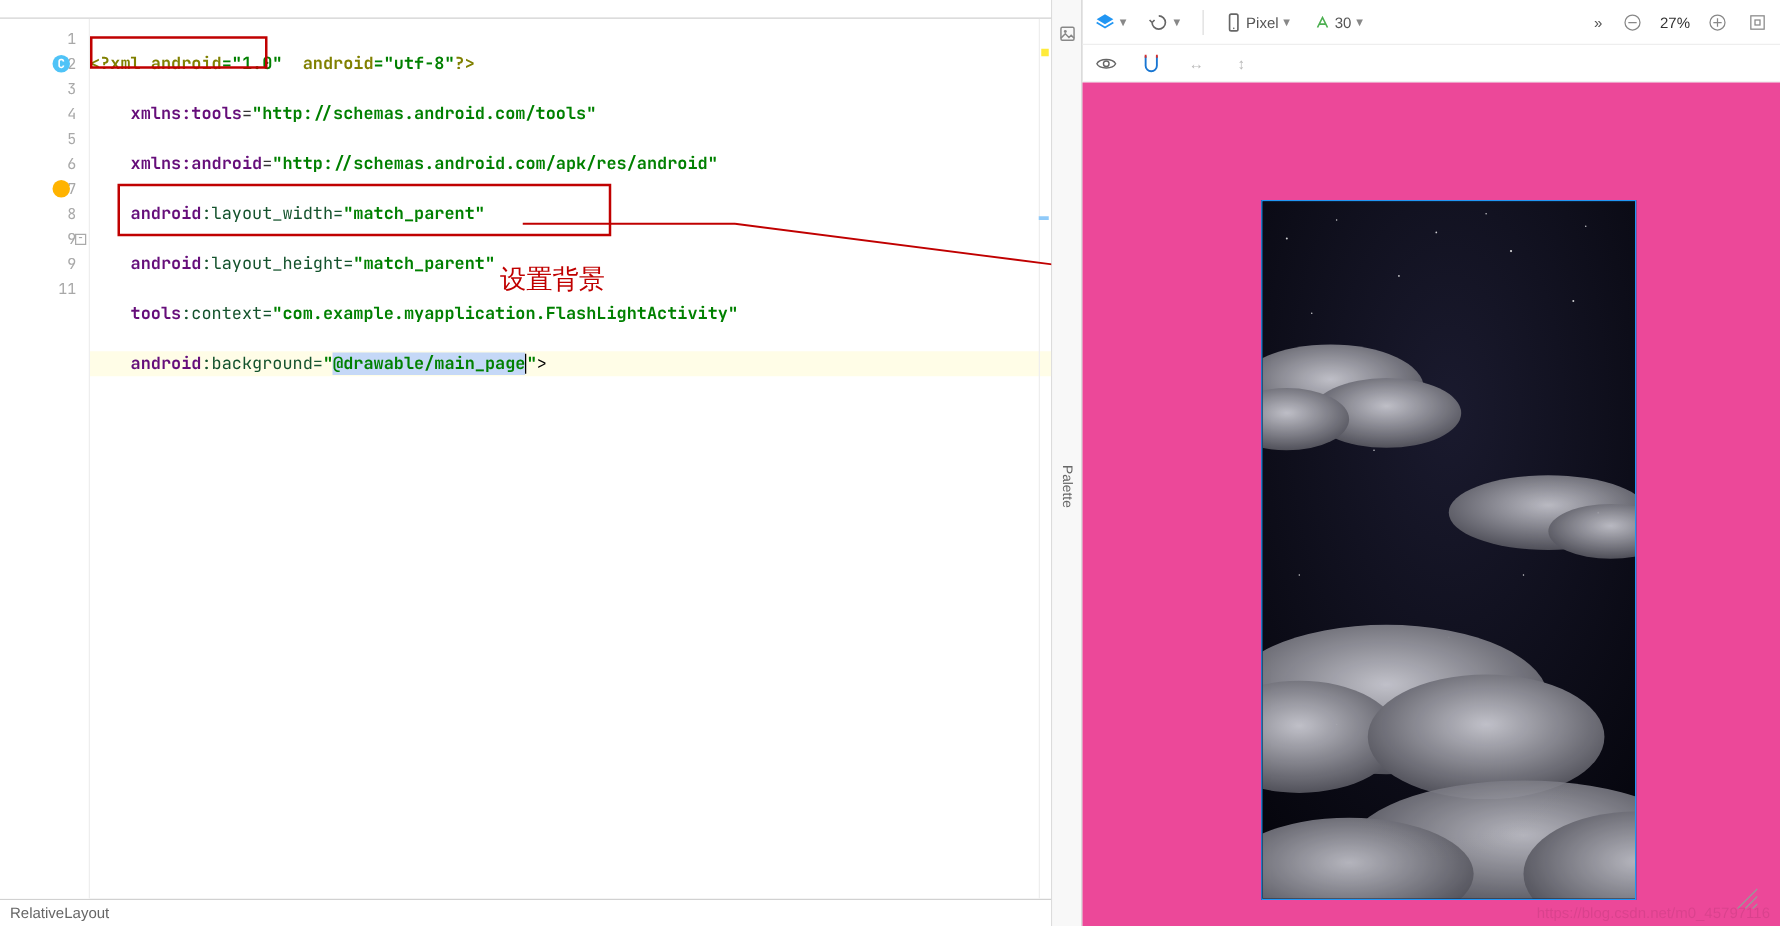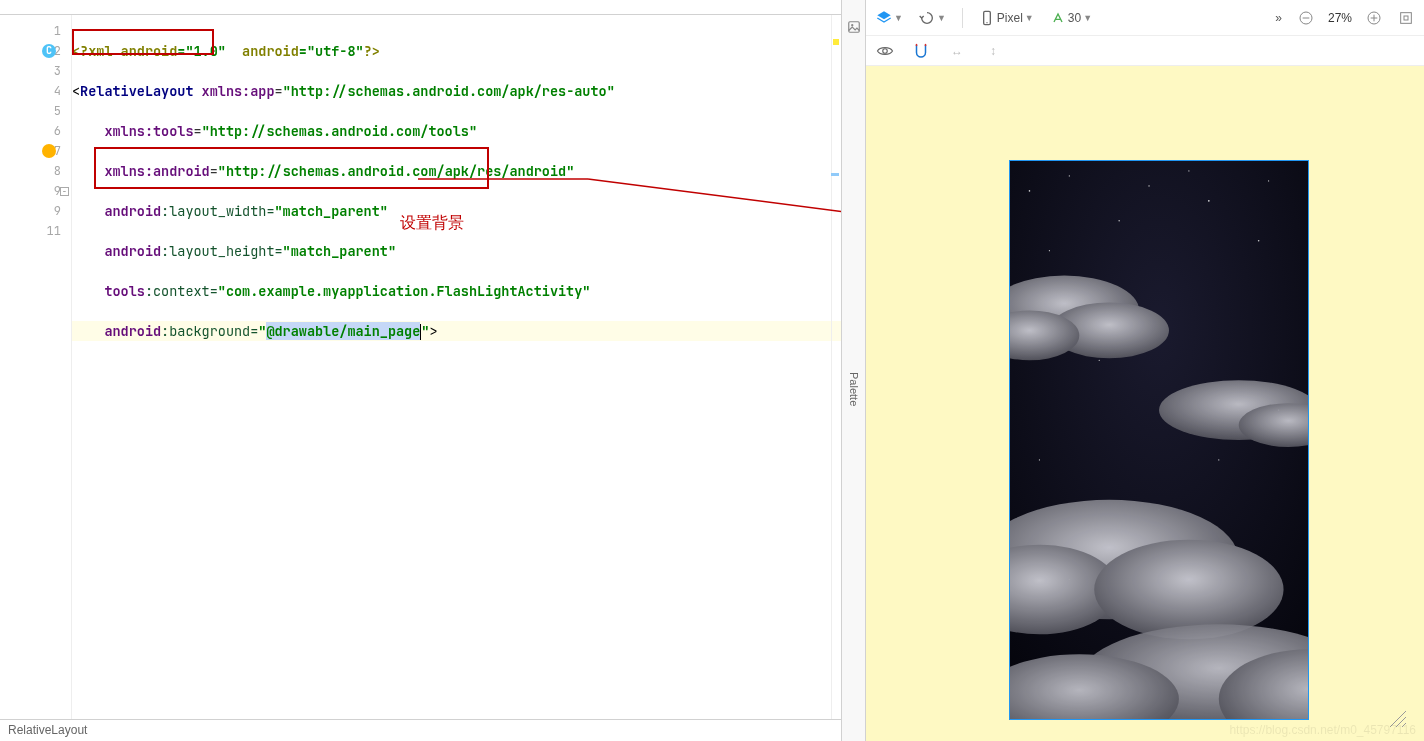--- a/index.html
+++ b/index.html
@@ -43,39 +43,39 @@
   .decl{color:var(--xml-decl);font-weight:bold;}
   .brkt{color:#000;}
   .tg{color:var(--tag);font-weight:bold;}
   .ns{color:var(--attr-ns);font-weight:bold;}
   .atn{color:#14532d;}
   .str{color:var(--string);font-weight:bold;}
   .caret{display:inline-block;width:1px;height:16px;background:#000;vertical-align:middle;margin:0;}
   .sel{background:var(--highlight-sel);}
   
   .redbox{position:absolute;border:2px solid var(--red);pointer-events:none;}
-  .anno{position:absolute;color:var(--red);font-family:Liberation Serif, serif;font-size:16px;pointer-events:none;}
+  .anno{position:absolute;color:var(--red);font-family:Liberation Serif, serif;font-size:21px;pointer-events:none;}
   .arrow{position:absolute;pointer-events:none;}
   
   .breadcrumb{height:22px;border-top:1px solid var(--border);padding:3px 8px;color:#666;font-size:12px;}
   
   .preview-pane{width:582px;display:flex;background:#fff;}
   .palette{width:24px;border-right:1px solid var(--border);background:#f8f8f8;display:flex;flex-direction:column;align-items:center;padding-top:20px;gap:4px;}
   .palette .label{writing-mode:vertical-rl;text-orientation:mixed;color:#666;font-size:11px;margin-top:auto;margin-bottom:auto;}
   .palette .pic{width:14px;height:14px;fill:#888;}
   .preview-right{flex:1;display:flex;flex-direction:column;}
   .ptoolbar{height:36px;display:flex;align-items:center;padding:0 8px;gap:12px;border-bottom:1px solid #eee;}
   .ptoolbar .sep{width:1px;height:20px;background:#ddd;margin:0 2px;}
   .ptoolbar .btn{display:flex;align-items:center;gap:2px;color:#555;font-size:12px;cursor:pointer;padding:2px;}
   .ptoolbar .btn svg{width:16px;height:16px;}
   .ptoolbar .drop{font-size:9px;color:#888;}
   .ptoolbar .spacer{flex:1;}
   .ptoolbar2{height:30px;display:flex;align-items:center;padding:0 10px;gap:18px;border-bottom:1px solid #eee;}
   .ptoolbar2 .ibtn{width:18px;height:18px;display:flex;align-items:center;justify-content:center;color:#777;cursor:pointer;}
-  .canvas{flex:1;position:relative;background:#fef9c3;overflow:hidden;}
+  .canvas{flex:1;position:relative;background:#ec4899;overflow:hidden;}
   .phone{position:absolute;left:143px;top:94px;width:300px;height:560px;border:1px solid #2196f3;background:#0a0a1a;overflow:hidden;}
   .phone svg{width:100%;height:100%;}
   .resize-handle{position:absolute;right:18px;bottom:14px;width:20px;height:20px;}
   .watermark{position:absolute;right:8px;bottom:4px;font-size:12px;color:rgba(0,0,0,0.08);}
 </style>
 </head>
 <body>
 
 <div class="split">
 
@@ -121,21 +121,20 @@
         <div class="gline">
             <span>9</span>
           </div>
         <div class="gline">
             <span>11</span>
           </div>
       </div>
 
       <div class="code">
 <div class="line"><span class="decl">&lt;?</span><span class="decl">xml android</span><span class="str">=</span><span class="str">"1.0"</span><span class="decl">  android</span><span class="str">=</span><span class="str">"utf-8"</span><span class="decl">?&gt;</span></div>
-<div class="line"><span class="brkt">&lt;</span><span class="tg">RelativeLayout </span><span class="ns">xmlns:</span><span class="ns">app</span><span>=</span><span class="str">"http://schemas.android.com/apk/res-auto"</span></div>
 <div class="line"><span>    </span><span class="ns">xmlns:</span><span class="ns">tools</span><span>=</span><span class="str">"http://schemas.android.com/tools"</span></div>
 <div class="line"><span>    </span><span class="ns">xmlns:</span><span class="ns">android</span><span>=</span><span class="str">"http://schemas.android.com/apk/res/android"</span></div>
 <div class="line"><span>    </span><span class="ns">android</span><span class="atn">:layout_width=</span><span class="str">"match_parent"</span></div>
 <div class="line"><span>    </span><span class="ns">android</span><span class="atn">:layout_height=</span><span class="str">"match_parent"</span></div>
 <div class="line"><span>    </span><span class="ns">tools</span><span class="atn">:context=</span><span class="str">"com.example.myapplication.FlashLightActivity"</span></div>
 <div class="line hl"><span>    </span><span class="ns">android</span><span class="atn">:background=</span><span class="str">"</span><span class="str sel">@drawable/main_page</span><span class="caret"></span><span class="str">"</span><span class="brkt">&gt;</span></div>
 <div class="line"></div>
 <div class="line"></div>
 
         

